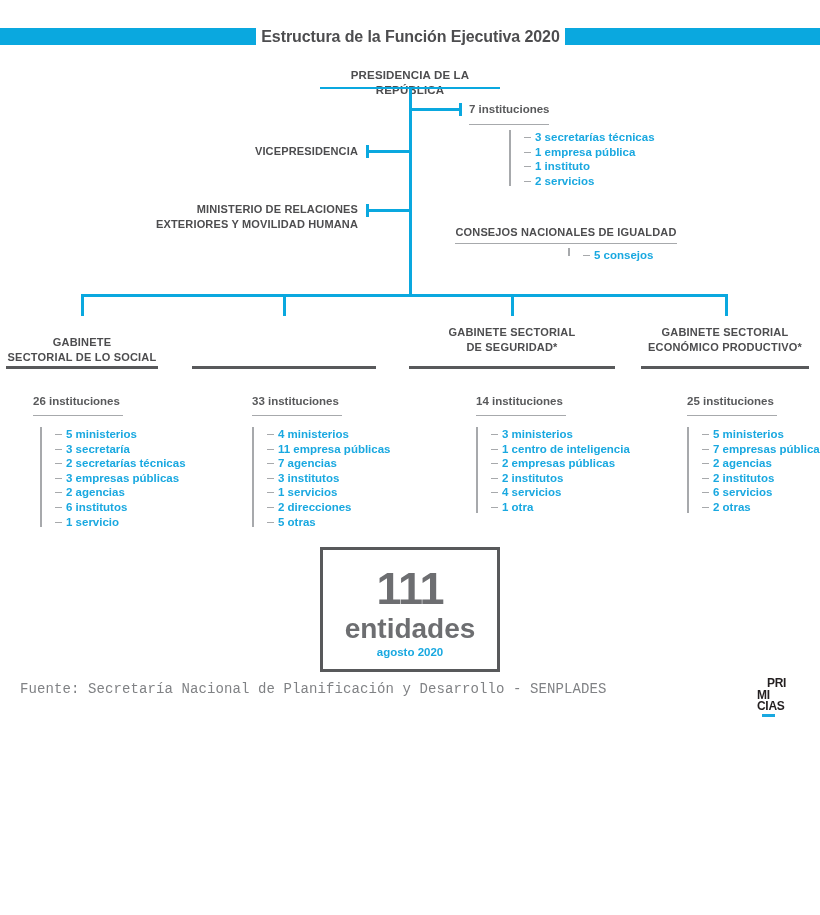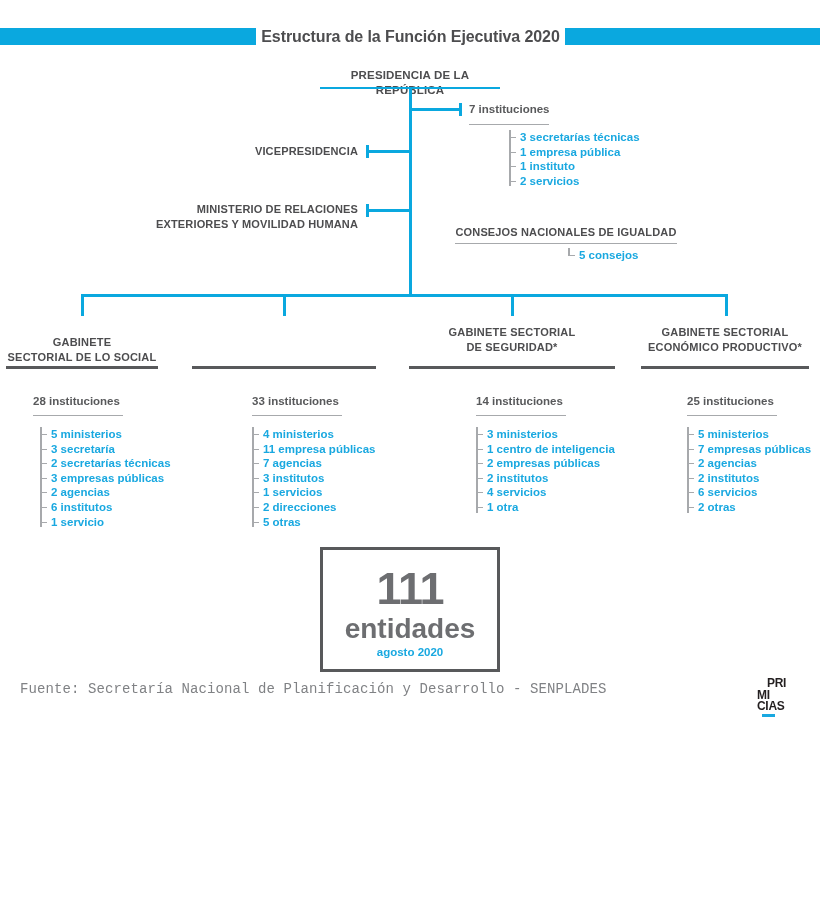--- a/index.html
+++ b/index.html
@@ -29,21 +29,21 @@
   .rule-blue { position: absolute; height: 2px; background: #0aa8df; }
   .rule-gray { position: absolute; height: 1px; background: #a7a9ac; }
   .rule-dark { position: absolute; height: 3px; background: #58595b; }
 
   .node-label {
     position: absolute; font-size: 11px; font-weight: bold;
     color: #4d4d4f; letter-spacing: 0.15px; line-height: 15px;
   }
 
   
-  .blist { position: absolute; }
+  .blist { position: absolute; padding-left: 15px; }
   .blist .spine { position: absolute; left: 0; top: 0; width: 2px; background: #a7a9ac; }
   .blist-item {
     position: relative; padding-left: 11px;
     font-size: 11.5px; font-weight: bold; color: #19a8e0;
     line-height: 14.6px; white-space: nowrap;
   }
   .blist-item::before {
     content: ""; position: absolute; left: 0; top: 7px;
     width: 7px; height: 1px; background: #a7a9ac;
   }
@@ -146,21 +146,21 @@
   <div class="vline" style="left:81px;  top:294px; height:22px;"></div>
   <div class="vline" style="left:283px; top:294px; height:22px;"></div>
   <div class="vline" style="left:511px; top:294px; height:22px;"></div>
   <div class="vline" style="left:725px; top:294px; height:22px;"></div>
 
   <div class="gab-title" style="left:6px; top:335px; width:152px;">
     <span>GABINETE</span><br>
     <span>SECTORIAL DE LO SOCIAL</span>
   </div>
   <div class="rule-dark" style="left:6px; top:366px; width:152px;"></div>
-  <div class="count-label" style="left:33px; top:395px;">28 instituciones</div>
+  <div class="count-label" style="left:33px; top:395px;">26 instituciones</div>
   <div class="rule-gray" style="left:33px; top:415px; width:90px;"></div>
   <div class="blist" style="left:40px; top:427px;">
     <div class="spine" style="height:100px;"></div>
     <div class="blist-item">5 ministerios</div>
     <div class="blist-item">3 secretaría</div>
     <div class="blist-item">2 secretarías técnicas</div>
     <div class="blist-item">3 empresas públicas</div>
     <div class="blist-item">2 agencias</div>
     <div class="blist-item">6 institutos</div>
     <div class="blist-item">1 servicio</div>

